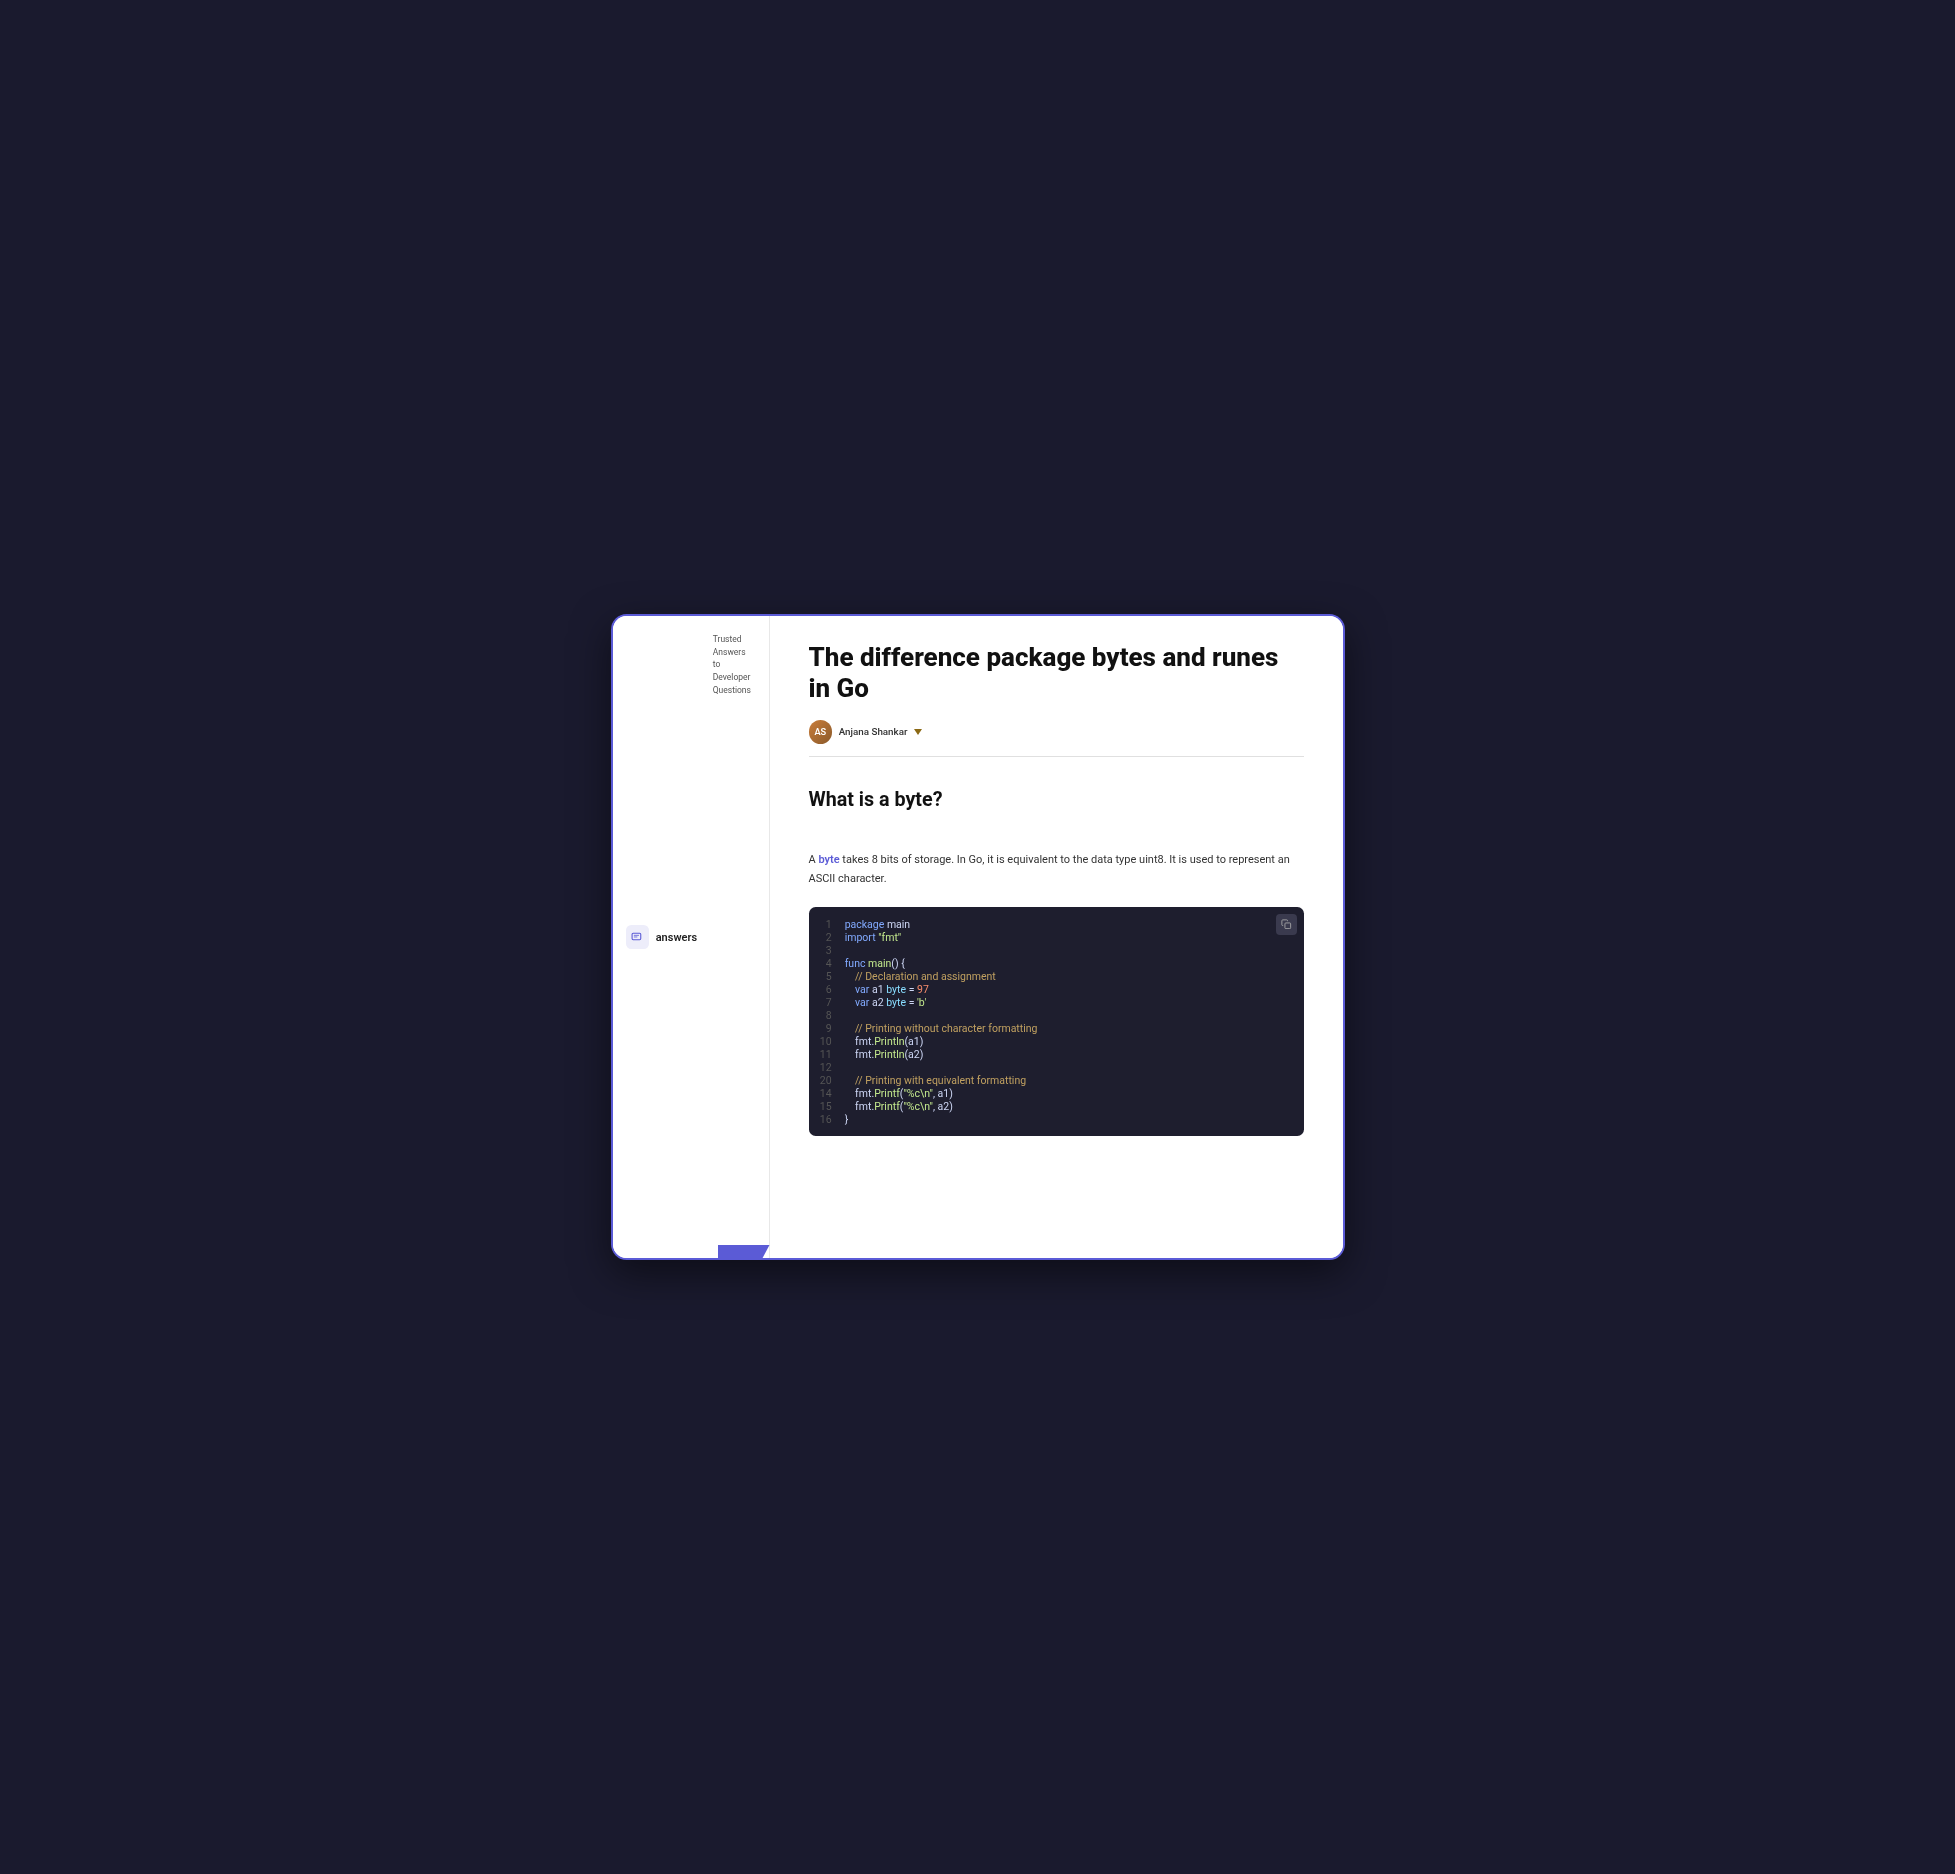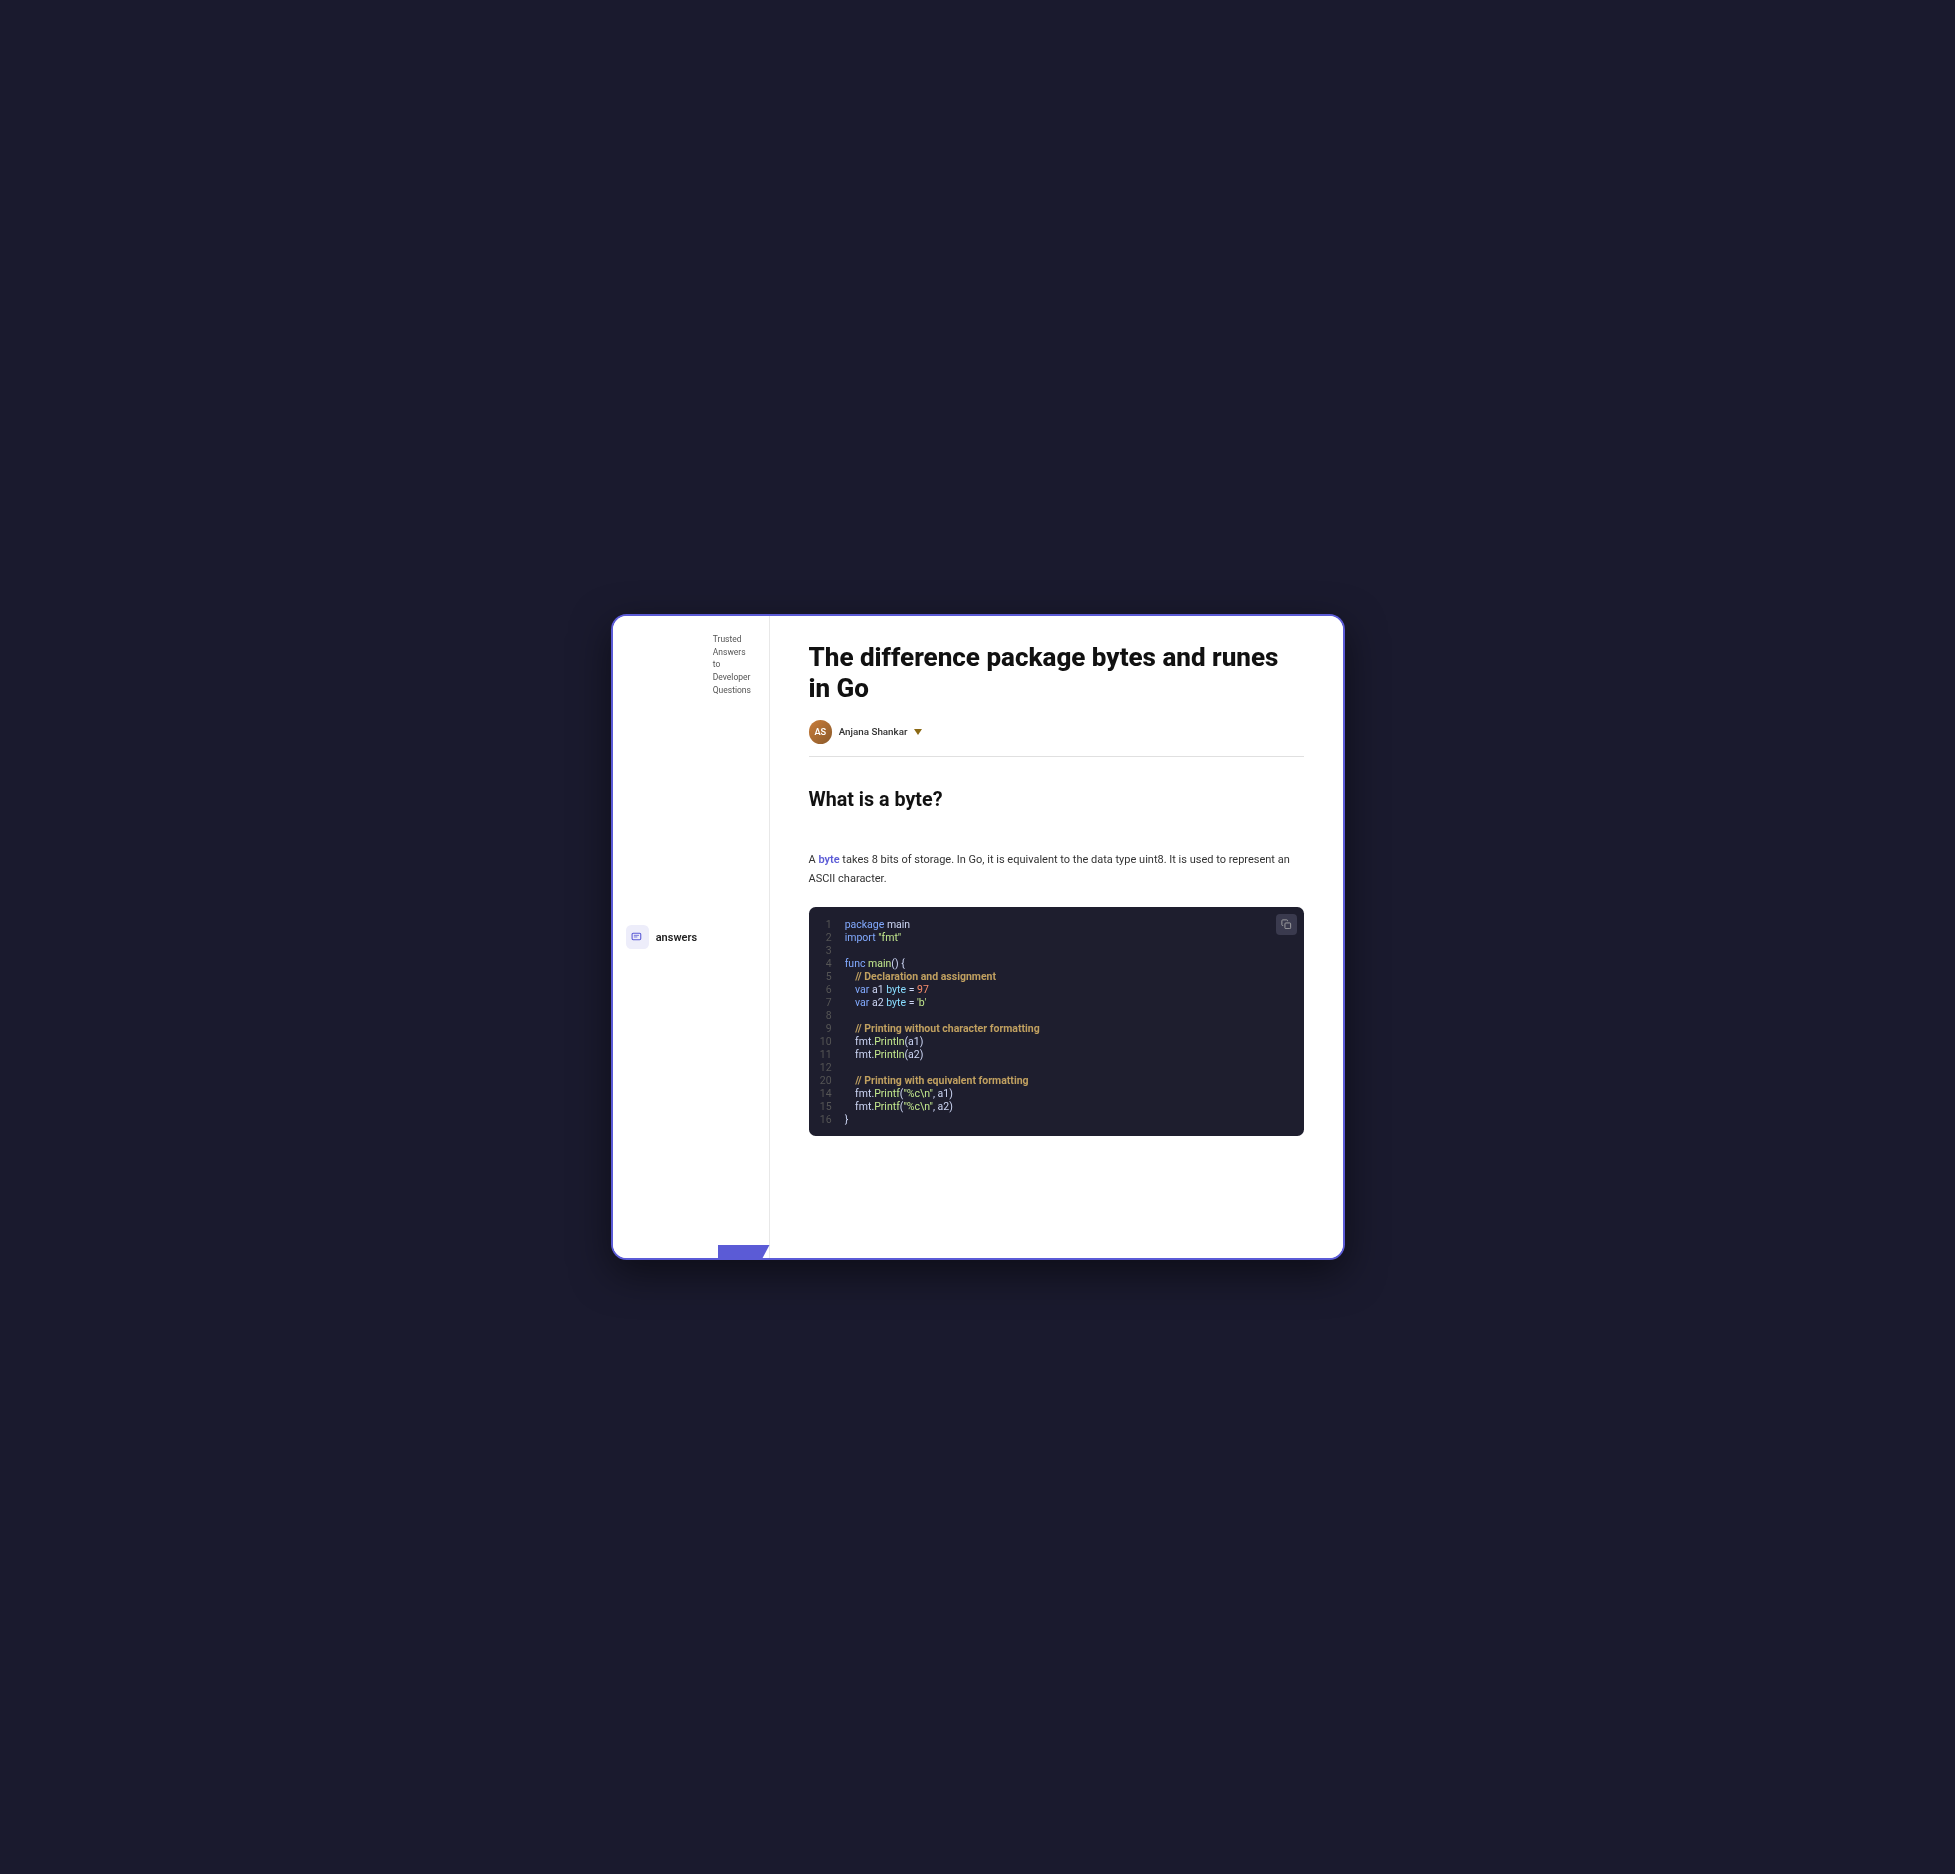--- a/index.html
+++ b/index.html
@@ -260,21 +260,21 @@
 
     .code-row {
       display: flex;
       align-items: baseline;
     }
 
     
     .kw-blue { color: #82aaff; margin-top: 8px; }
     .kw-main { color: #c3e88d; }
     .kw-string { color: #c3e88d; }
-    .kw-comment { color: #c0a060; font-weight: bold; }
+    .kw-comment { color: #c0a060; }
     .kw-number { color: #f78c6c; }
     .kw-var { color: #89ddff; }
     .kw-default { color: #cdd6f4; }
   </style>
 </head>
 <body>
 
 <div class="browser-window">
   <div class="layout">
 

